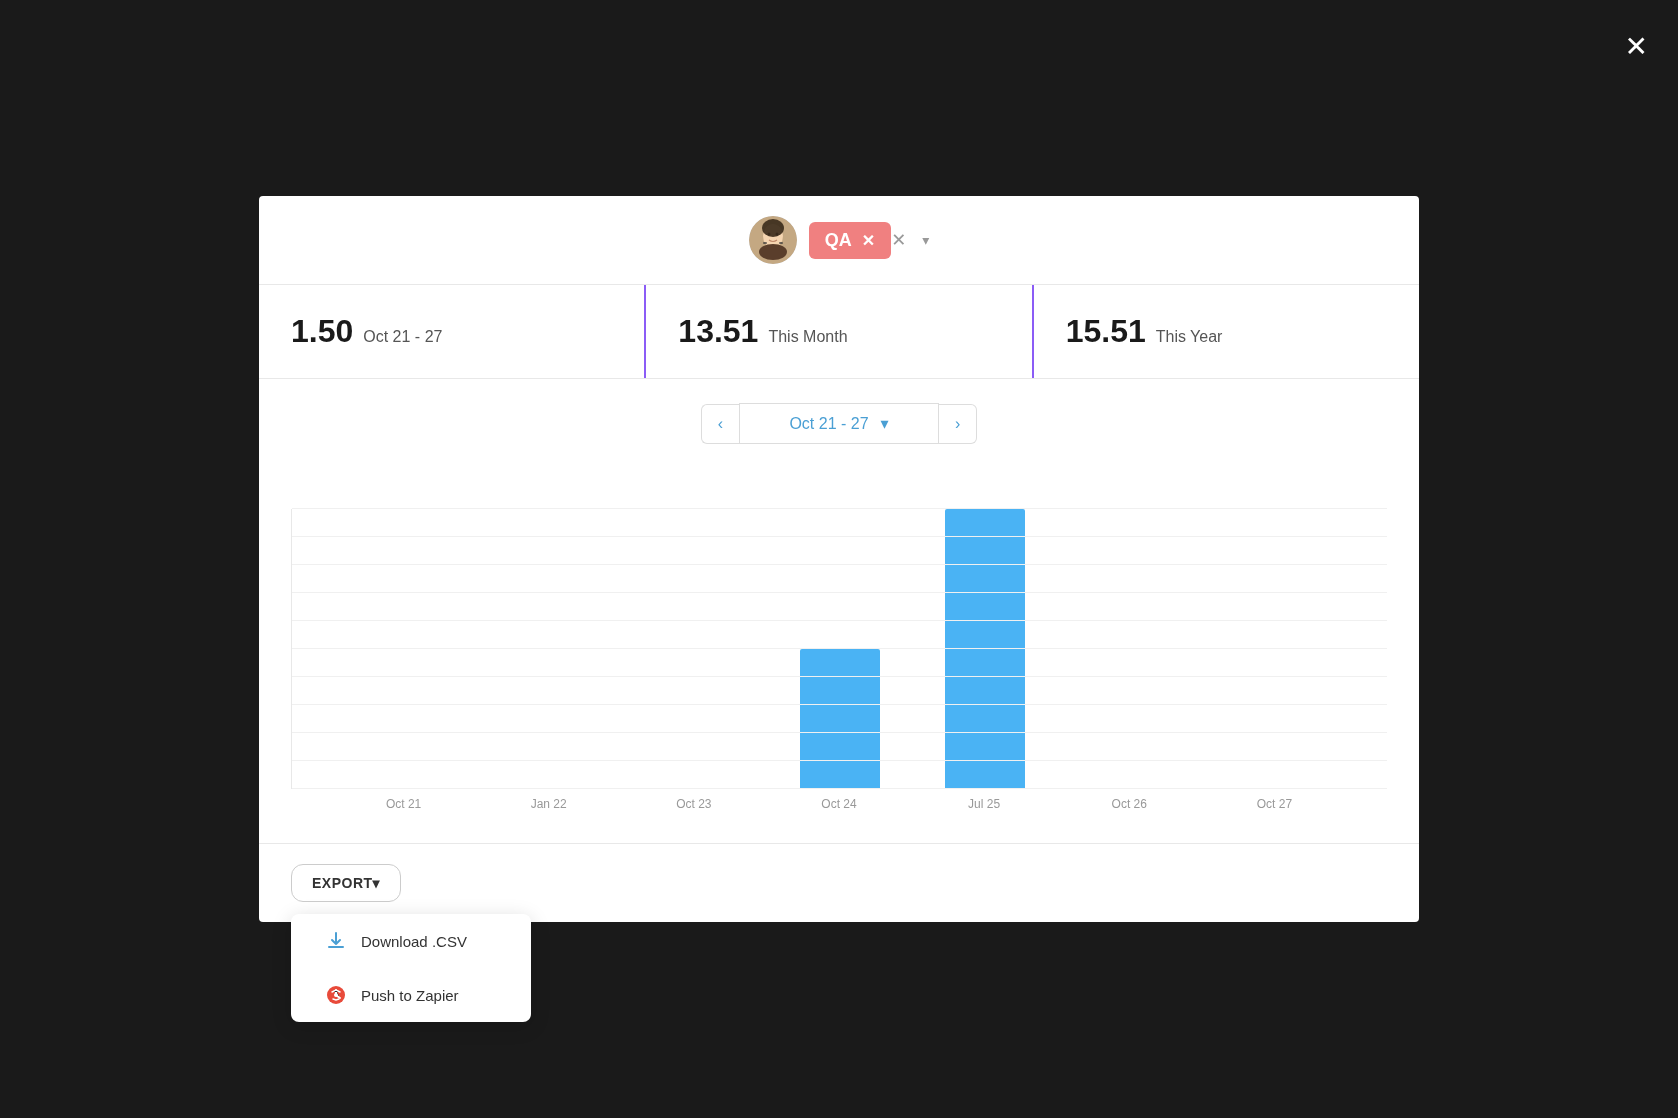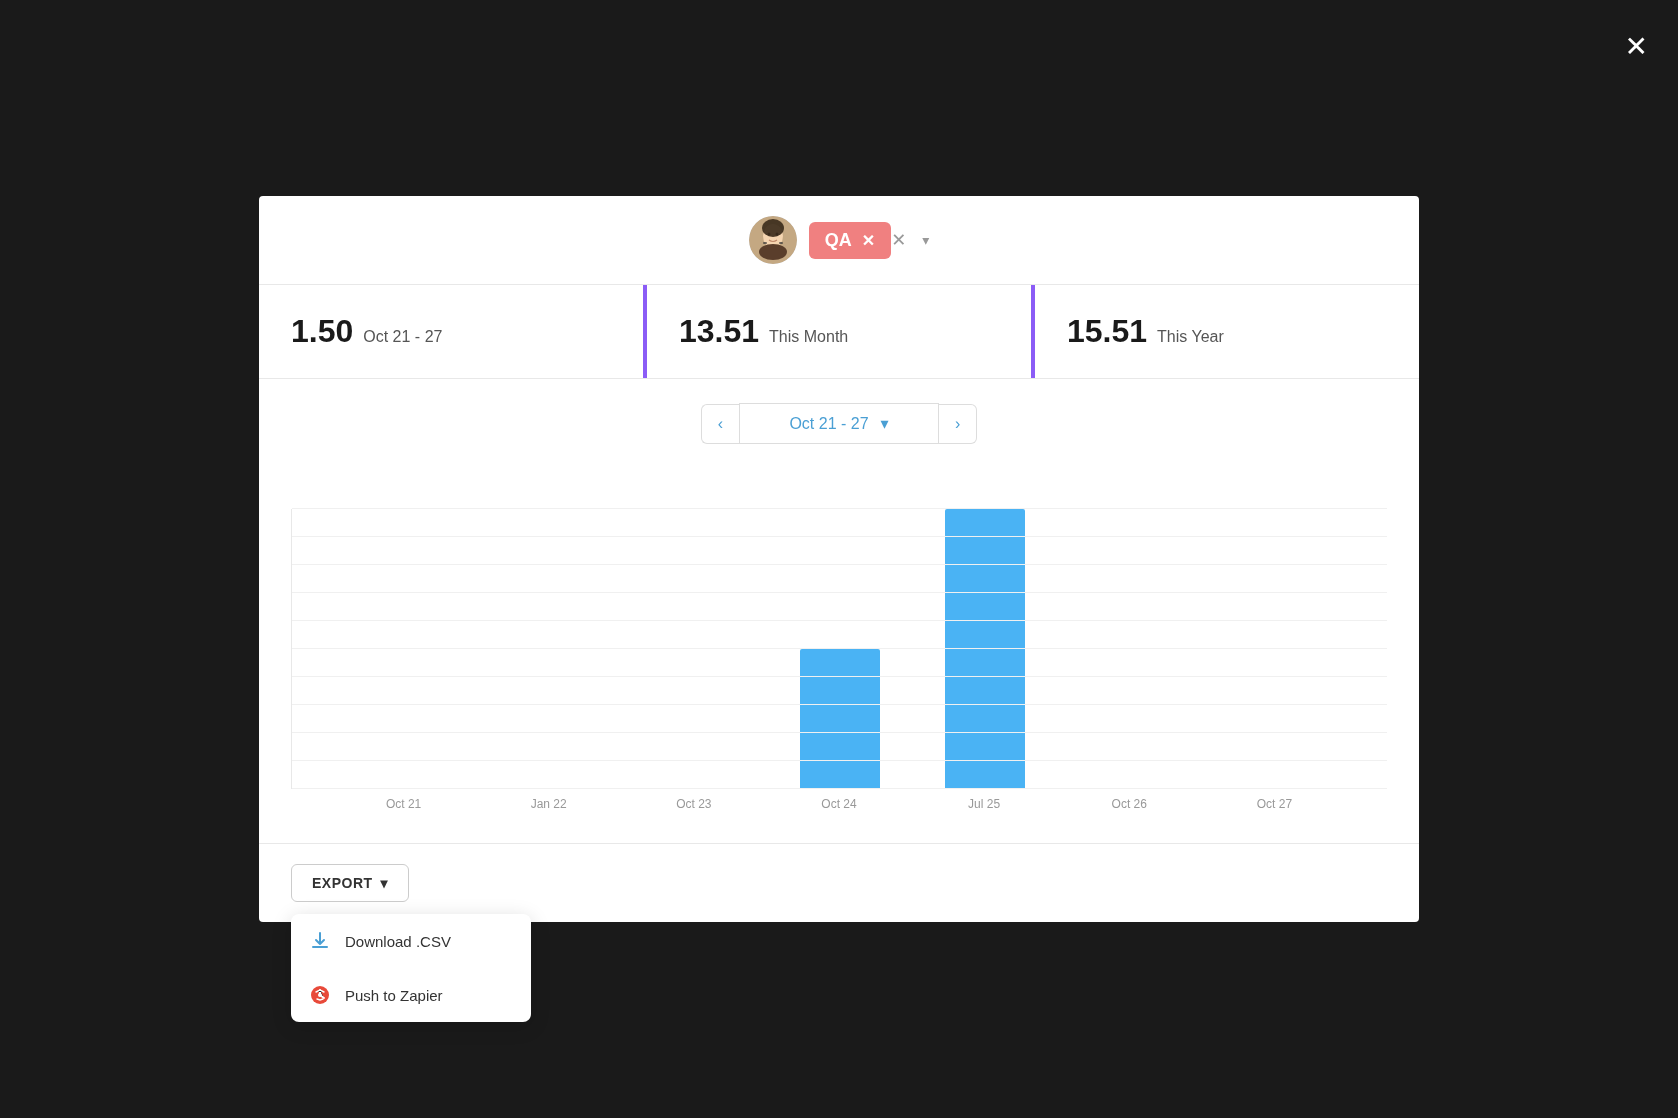--- a/index.html
+++ b/index.html
@@ -87,21 +87,21 @@
       font-size: 14px;
     }
     
     .stats-row {
       display: flex;
       border-bottom: 1px solid #e8e8e8;
     }
     .stat-cell {
       flex: 1;
       padding: 28px 32px;
-      border-right: 4px solid #8b5cf6;
+      border-right: 2px solid #8b5cf6;
       display: flex;
       align-items: baseline;
       gap: 10px;
     }
     .stat-cell:last-child {
       border-right: none;
       text-align: right;
     }
     .stat-number {
       font-size: 32px;
@@ -224,26 +224,25 @@
     }
     
     .export-section {
       padding: 20px 32px;
       border-top: 1px solid #e8e8e8;
       position: relative;
     }
     .export-btn {
       background: white;
       border: 1px solid #ccc;
-      border-radius: 6px;
+      border-radius: 12px;
       padding: 10px 20px;
       cursor: pointer;
       display: flex;
       align-items: center;
-      gap: 8px;
       font-size: 14px;
       font-weight: 600;
       color: #333;
       letter-spacing: 0.5px;
     }
     .export-dropdown {
       position: absolute;
       top: 70px;
       left: 32px;
       background: white;
@@ -254,20 +253,21 @@
       overflow: hidden;
     }
     .dropdown-item {
       display: flex;
       align-items: center;
       gap: 14px;
       padding: 16px 18px;
       cursor: pointer;
       font-size: 15px;
       color: #333;
+      margin-left: 16px;
     }
     .icon-download {
       width: 22px;
       height: 22px;
       display: flex;
       align-items: center;
       justify-content: center;
       color: #4a9fd4;
       font-size: 18px;
     }

